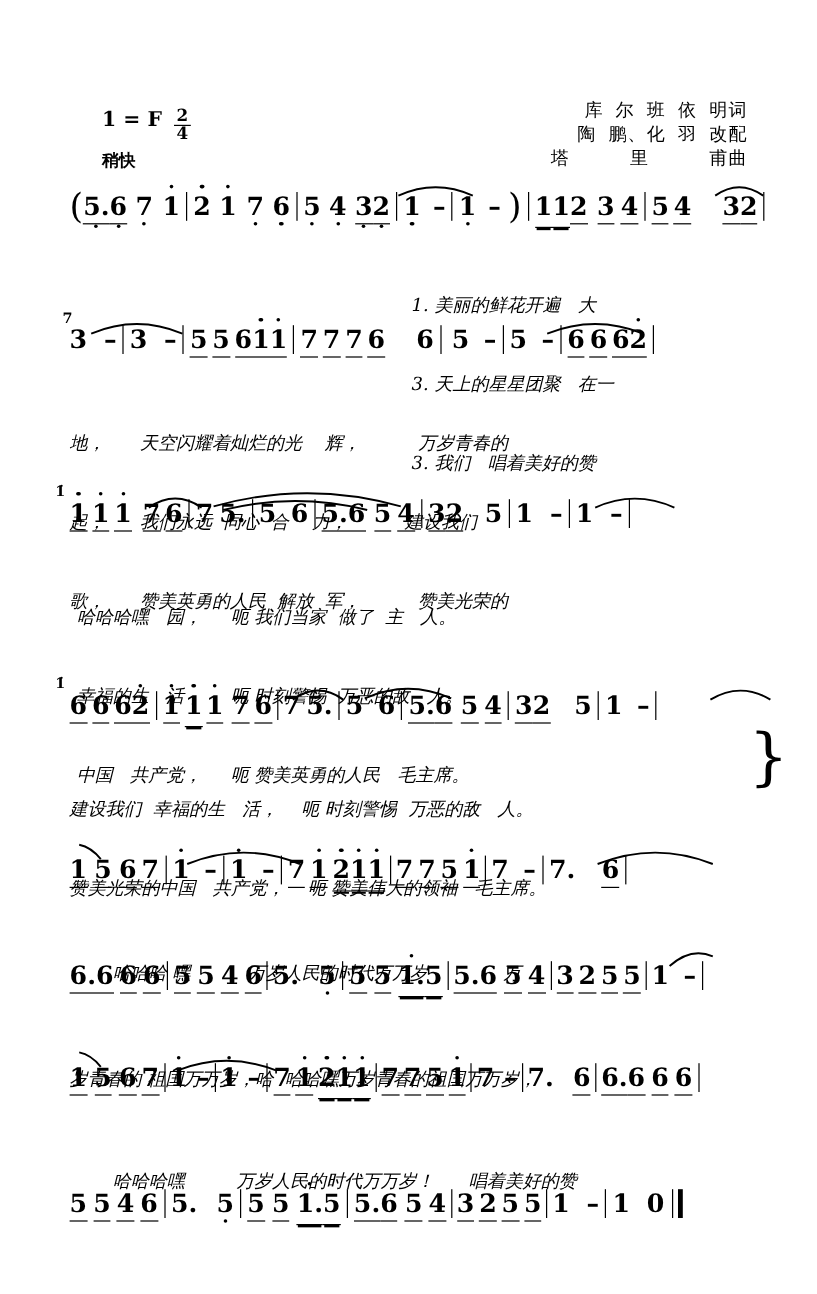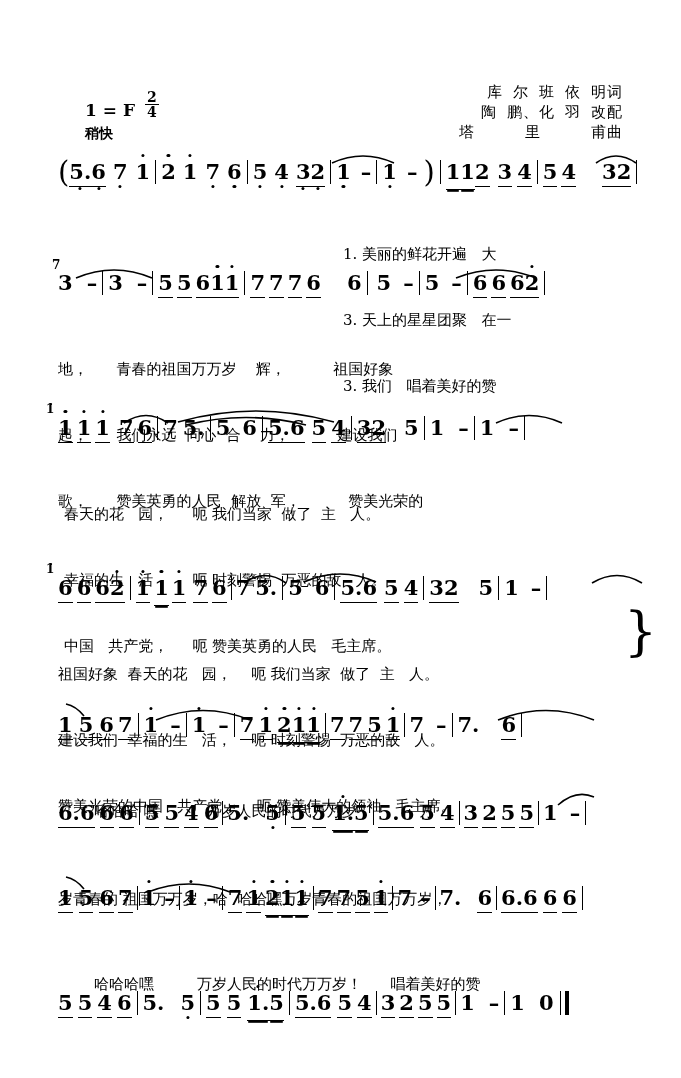--- a/index.html
+++ b/index.html
@@ -24,21 +24,21 @@
     position:absolute;right:58px;top:84px;
     font-family:"DejaVu Serif","Liberation Serif",serif;
     font-size:15px;line-height:20px;text-align:right;
     letter-spacing:1px;
   }
   .credits div{white-space:pre;font-family:Liberation Mono, monospace;}
   .keysig{
     position:absolute;left:85px;top:90px;
     font-family:"DejaVu Serif","Liberation Serif",serif;
     font-size:17px;font-weight:700;
-    display:flex;align-items:flex-end;gap:10px;
+    display:flex;align-items:flex-start;gap:10px;
   }
   .frac{display:inline-block;text-align:center;line-height:1.02;font-size:14px;font-weight:700;}
   .frac .num{display:block;border-bottom:1.6px solid #000;padding:0 2px;}
   .frac .den{display:block;padding:0 2px;}
   .tempo{
     position:absolute;left:85px;top:125px;
     font-family:"DejaVu Serif","Liberation Serif",serif;
     font-size:14px;font-weight:700;
   }
 
@@ -81,21 +81,21 @@
   .slur{position:absolute;pointer-events:none;}
 
   
   .lyrics{
     position:relative;margin-left:58px;
     font-family:"DejaVu Serif","Liberation Serif",serif;
     font-size:15px;line-height:22px;letter-spacing:0px;
     white-space:pre;
   }
   .lyrics .row{position:relative;height:22px;}
-  .lyrics .row span{position:absolute;white-space:pre;}
+  .lyrics .row span{position:absolute;white-space:pre;font-style:italic;}
   .brace{
     position:absolute;font-size:52px;line-height:52px;font-weight:300;
     font-family:"DejaVu Serif","Liberation Serif",serif;
   }
 </style>
 </head>
 <body>
 
 <div class="sheet">
 
@@ -137,21 +137,21 @@
     <div class="notes">
       <span class="n">3</span><span class="sp" style="width:14px"></span><span class="dash">–</span><span class="bar"></span><span class="n">3</span><span class="sp" style="width:14px"></span><span class="dash">–</span><span class="bar"></span><span class="n beam1">5</span><span class="sp" style="width:4px"></span><span class="n beam1">5</span><span class="sp" style="width:4px"></span><span class="n beam1">6</span><span class="n hi beam1">1</span><span class="n hi beam1">1</span><span class="bar"></span><span class="n beam1">7</span><span class="sp" style="width:4px"></span><span class="n beam1">7</span><span class="sp" style="width:4px"></span><span class="n beam1">7</span><span class="sp" style="width:4px"></span><span class="n beam1">6</span><span class="sp" style="width:26px"></span><span class="n">6</span><span class="bar"></span><span class="n" style="margin-left:4px">5</span><span class="grace" style="left:-6px;top:-12px">7</span><span class="sp" style="width:12px"></span><span class="dash">–</span><span class="bar"></span><span class="n">5</span><span class="sp" style="width:12px"></span><span class="dash">–</span><span class="bar"></span><span class="n beam1">6</span><span class="sp" style="width:4px"></span><span class="n beam1">6</span><span class="sp" style="width:4px"></span><span class="n beam1">6</span><span class="n hi beam1">2</span><span class="bar"></span>
       <svg class="slur" style="left:16px;top:-6px" width="80" height="16">
           <path d="M2,14 Q40,-2 78,14" stroke="#000" stroke-width="1.6" fill="none"></path>
         </svg>
       <svg class="slur" style="left:396px;top:-6px" width="84" height="16">
           <path d="M2,14 Q42,-2 82,14" stroke="#000" stroke-width="1.6" fill="none"></path>
         </svg>
     </div>
     <div class="lyrics">
-      <div class="row"><span style="left:0px">地，      青春的祖国万万岁    辉，          祖国好象</span></div>
+      <div class="row"><span style="left:0px">地，      天空闪耀着灿烂的光    辉，          万岁青春的</span></div>
       <div class="row"><span style="left:0px">起，      我们永远  同心  合    力，          建设我们</span></div>
       <div class="row"><span style="left:0px">歌，      赞美英勇的人民  解放  军，          赞美光荣的</span></div>
     </div>
   </div>
 
   <div class="system" style="top:415px">
     <div class="notes">
       <span class="n hi beam1">1</span><span class="sp" style="width:4px"></span><span class="n hi beam1">1</span><span class="sp" style="width:4px"></span><span class="n hi beam1">1</span><span class="sp" style="width:9px"></span><span class="n beam1">7</span><span class="sp" style="width:4px"></span><span class="n beam1">6</span><span class="bar"></span><span class="n">7</span><span class="sp" style="width:5px"></span><span class="n">5.</span><span class="bar"></span><span class="n">5</span><span class="sp" style="width:12px"></span><span class="n">6</span><span class="grace" style="left:-12px;top:-13px">1̇</span><span class="bar"></span><span class="n beam1">5.</span><span class="n beam1">6</span><span class="sp" style="width:7px"></span><span class="n beam1">5</span><span class="sp" style="width:5px"></span><span class="n beam1">4</span><span class="bar"></span><span class="n beam1">3</span><span class="n beam1">2</span><span class="sp" style="width:18px"></span><span class="n">5</span><span class="bar"></span><span class="n">1</span><span class="sp" style="width:14px"></span><span class="dash">–</span><span class="bar"></span><span class="n">1</span><span class="sp" style="width:14px"></span><span class="dash">–</span><span class="bar"></span>
       <svg class="slur" style="left:64px;top:-6px" width="48" height="16">
           <path d="M2,14 Q24,-1 46,14" stroke="#000" stroke-width="1.6" fill="none"></path>
@@ -160,41 +160,40 @@
           <path d="M2,18 Q80,-4 158,18" stroke="#000" stroke-width="1.6" fill="none"></path>
         </svg>
       <svg class="slur" style="left:126px;top:-4px" width="124" height="16">
           <path d="M2,14 Q62,-1 122,14" stroke="#000" stroke-width="1.6" fill="none"></path>
         </svg>
       <svg class="slur" style="left:436px;top:-6px" width="70" height="16">
           <path d="M2,14 Q35,-1 68,14" stroke="#000" stroke-width="1.6" fill="none"></path>
         </svg>
     </div>
     <div class="lyrics">
-      <div class="row"><span style="left:6px">春天的花   园，     呃 我们当家  做了  主   人。</span></div>
+      <div class="row"><span style="left:6px">哈哈哈嘿   园，     呃 我们当家  做了  主   人。</span></div>
       <div class="row"><span style="left:6px">幸福的生   活，     呃 时刻警惕  万恶的敌   人。</span></div>
       <div class="row"><span style="left:6px">中国   共产党，     呃 赞美英勇的人民   毛主席。</span></div>
     </div>
   </div>
 
   <div class="system" style="top:575px">
     <div class="notes">
       <span class="n beam1">6</span><span class="sp" style="width:4px"></span><span class="n beam1">6</span><span class="sp" style="width:4px"></span><span class="n beam1">6</span><span class="n hi beam1">2</span><span class="bar"></span><span class="n hi beam1">1</span><span class="sp" style="width:4px"></span><span class="n hi beam2">1</span><span class="sp" style="width:3px"></span><span class="n hi beam1">1</span><span class="sp" style="width:7px"></span><span class="n beam1">7</span><span class="sp" style="width:4px"></span><span class="n beam1">6</span><span class="bar thin"></span><span class="n">7</span><span class="sp" style="width:5px"></span><span class="n">5.</span><span class="bar"></span><span class="n">5</span><span class="sp" style="width:12px"></span><span class="n">6</span><span class="grace" style="left:-12px;top:-13px">1̇</span><span class="bar"></span><span class="n beam1">5.</span><span class="n beam1">6</span><span class="sp" style="width:7px"></span><span class="n beam1">5</span><span class="sp" style="width:5px"></span><span class="n beam1">4</span><span class="bar"></span><span class="n beam1">3</span><span class="n beam1">2</span><span class="sp" style="width:20px"></span><span class="n">5</span><span class="bar"></span><span class="n">1</span><span class="sp" style="width:12px"></span><span class="dash">–</span><span class="bar"></span>
       <svg class="slur" style="left:184px;top:-6px" width="46" height="16">
           <path d="M2,14 Q23,-1 44,14" stroke="#000" stroke-width="1.6" fill="none"></path>
         </svg>
       <svg class="slur" style="left:244px;top:-7px" width="76" height="16">
           <path d="M2,14 Q38,-2 74,14" stroke="#000" stroke-width="1.6" fill="none"></path>
         </svg>
       <svg class="slur" style="left:532px;top:-6px" width="54" height="16">
           <path d="M2,14 Q27,-1 52,14" stroke="#000" stroke-width="1.6" fill="none"></path>
         </svg>
     </div>
     <div class="lyrics">
-      <div class="row"><span style="left:0px">祖国好象  春天的花   园，    呃 我们当家  做了  主   人。</span></div>
       <div class="row"><span style="left:0px">建设我们  幸福的生   活，    呃 时刻警惕  万恶的敌   人。</span></div>
       <div class="row"><span style="left:0px">赞美光荣的中国   共产党，    呃 赞美伟大的领袖   毛主席。</span></div>
       <span class="brace" style="left:566px;top:-14px">}</span>
     </div>
   </div>
 
   <div class="system" style="top:712px">
     <div class="notes">
       <span class="n beam1">1</span><span class="sp" style="width:6px"></span><span class="n beam1">5</span><span class="sp" style="width:6px"></span><span class="n beam1">6</span><span class="sp" style="width:4px"></span><span class="n beam1">7</span><span class="bar"></span><span class="n hi">1</span><span class="sp" style="width:12px"></span><span class="dash">–</span><span class="bar"></span><span class="n hi">1</span><span class="sp" style="width:12px"></span><span class="dash">–</span><span class="bar"></span><span class="n beam1">7</span><span class="sp" style="width:4px"></span><span class="n hi beam1">1</span><span class="sp" style="width:4px"></span><span class="n hi beam2">2</span><span class="n hi beam2">1</span><span class="n hi beam2">1</span><span class="bar thin"></span><span class="n beam1">7</span><span class="sp" style="width:4px"></span><span class="n beam1">7</span><span class="sp" style="width:4px"></span><span class="n beam1">5</span><span class="sp" style="width:4px"></span><span class="n hi beam1">1</span><span class="bar thin"></span><span class="n">7</span><span class="sp" style="width:12px"></span><span class="dash">–</span><span class="bar"></span><span class="n">7.</span><span class="sp" style="width:22px"></span><span class="n beam1">6</span><span class="bar"></span>
       <svg class="slur" style="left:6px;top:-10px" width="24" height="16">

